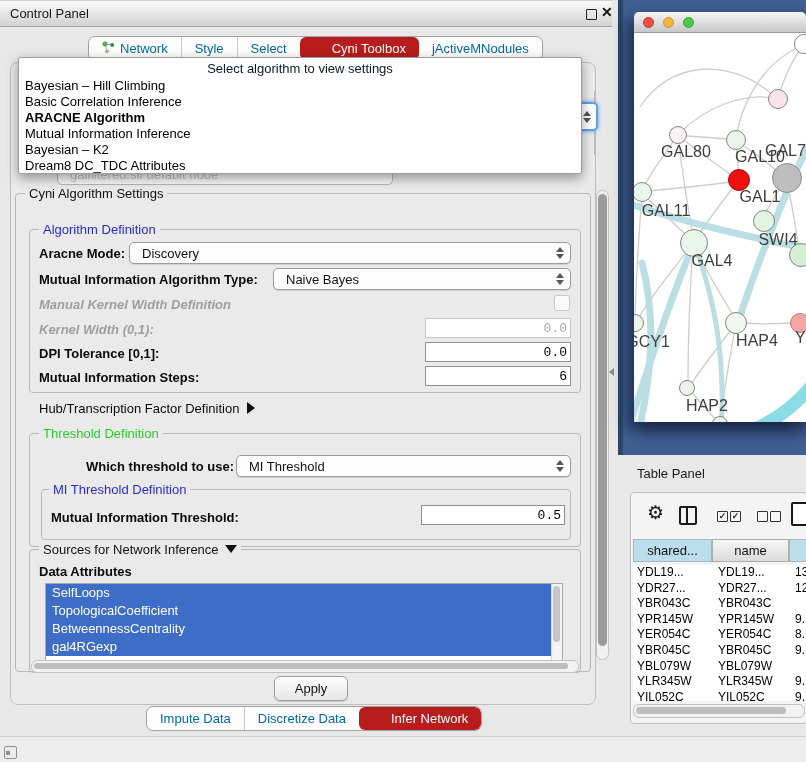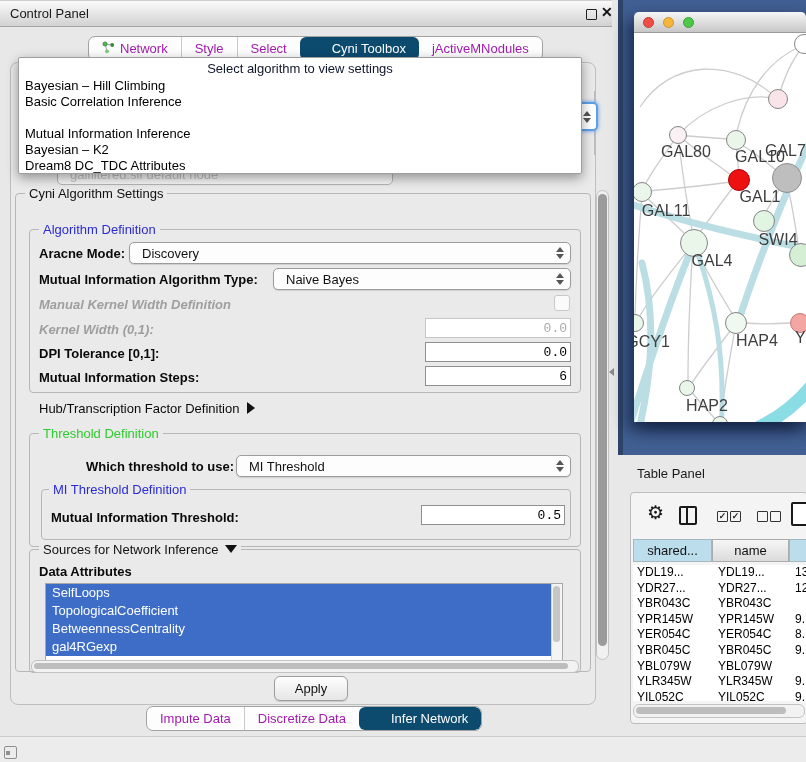--- a/index.html
+++ b/index.html
@@ -9,24 +9,24 @@
   
   #cp-titlebar{left:0;top:7;width:612px;height:25px;
     background:linear-gradient(#FAFAFA,#D2D2D2);
     border-top:1px solid #CFCFCF;border-bottom:1px solid #A5A5A5;}
   #cp-title{left:10px;top:5px;font-size:13px;color:#1A1A1A;}
   .float-icon{left:586px;top:8px;width:9px;height:9px;border:1.7px solid #222;border-radius:1px;}
   .close-icon{left:601px;top:3px;font-size:14px;font-weight:bold;color:#111;}
   
   .tabstrip{display:flex;align-items:stretch;height:23px;background:#FDFDFD;
     border:1px solid #A2A2A2;border-radius:7px;overflow:hidden;font-size:13px;}
-  .tab{display:flex;align-items:center;gap:5px;padding:0 13px;color:#a21caf;
+  .tab{display:flex;align-items:center;gap:5px;padding:0 13px;color:#0369a1;
     border-left:1px solid #C9C9C9;cursor:default;white-space:nowrap;}
   .tab:first-child{border-left:none;}
-  .tab.sel{background:#0c4a6e;color:#FFF;border-radius:6px;border-left:none;padding-left:32px;}
+  .tab.sel{background:#b91c1c;color:#FFF;border-radius:6px;border-left:none;padding-left:32px;}
   .tab.sel + .tab{border-left:none;}
   #top-tabs{left:88px;top:36px;}
   #bottom-tabs{left:146px;top:706px;}
   
   #outer-panel{left:10px;top:62px;width:584px;height:641px;background:#EAEAEA;
     border:1px solid #BEBEBE;border-radius:8px;}
   
   .group{position:absolute;border:1px solid #B7B7B7;border-radius:4px;}
   .chip{position:absolute;background:#EAEAEA;padding:0 4px;font-size:13px;white-space:nowrap;}
   .t-blue{color:#2B2BD5;}
@@ -248,20 +248,21 @@
       <div class="hthumb" style="left:2px;top:1.5px;width:534px;height:6px;"></div>
     </div>
 
     <div class="abs" id="apply-btn">Apply</div>
   </div>
 
   <div class="abs" id="algo-popup">
     <div class="ph">Select algorithm to view settings</div>
     <div class="algo-item" style="top:20px;">Bayesian – Hill Climbing</div>
     <div class="algo-item" style="top:36px;">Basic Correlation Inference</div>
+    <div class="algo-item bold" style="top:52px;">ARACNE Algorithm</div>
     <div class="algo-item" style="top:68px;">Mutual Information Inference</div>
     <div class="algo-item" style="top:84px;">Bayesian – K2</div>
     <div class="algo-item" style="top:100px;">Dream8 DC_TDC Attributes</div>
   </div>
 
   <div class="abs" id="cp-scroll">
       <div id="cp-thumb"></div>
     </div>
 
   <div class="abs tabstrip" id="bottom-tabs">

